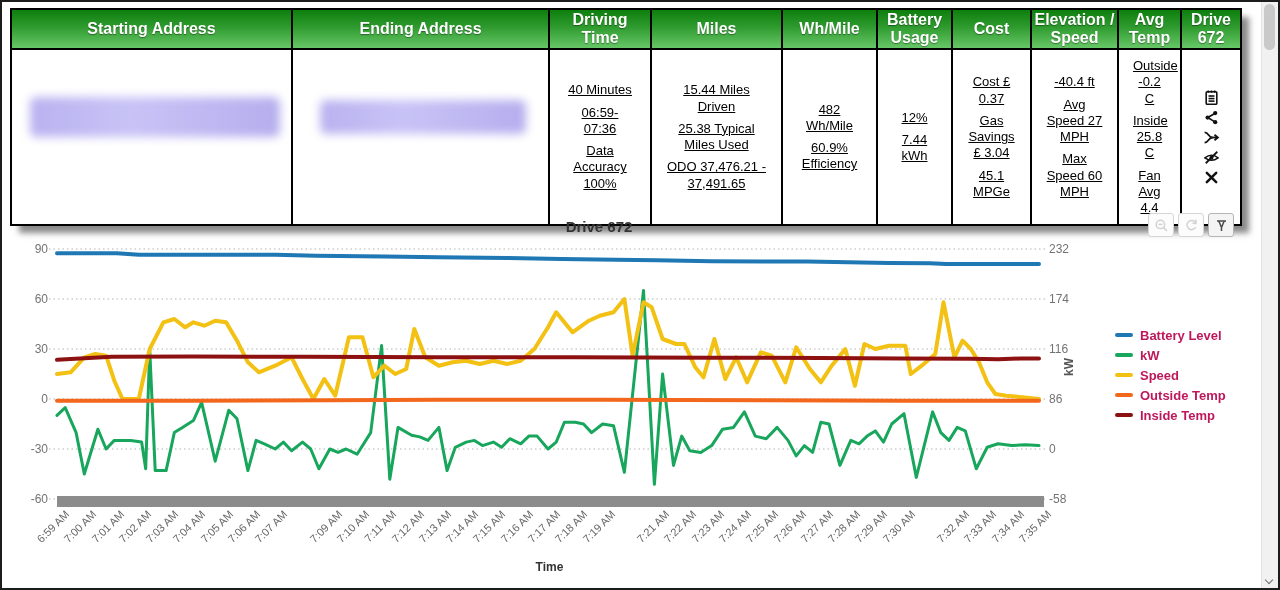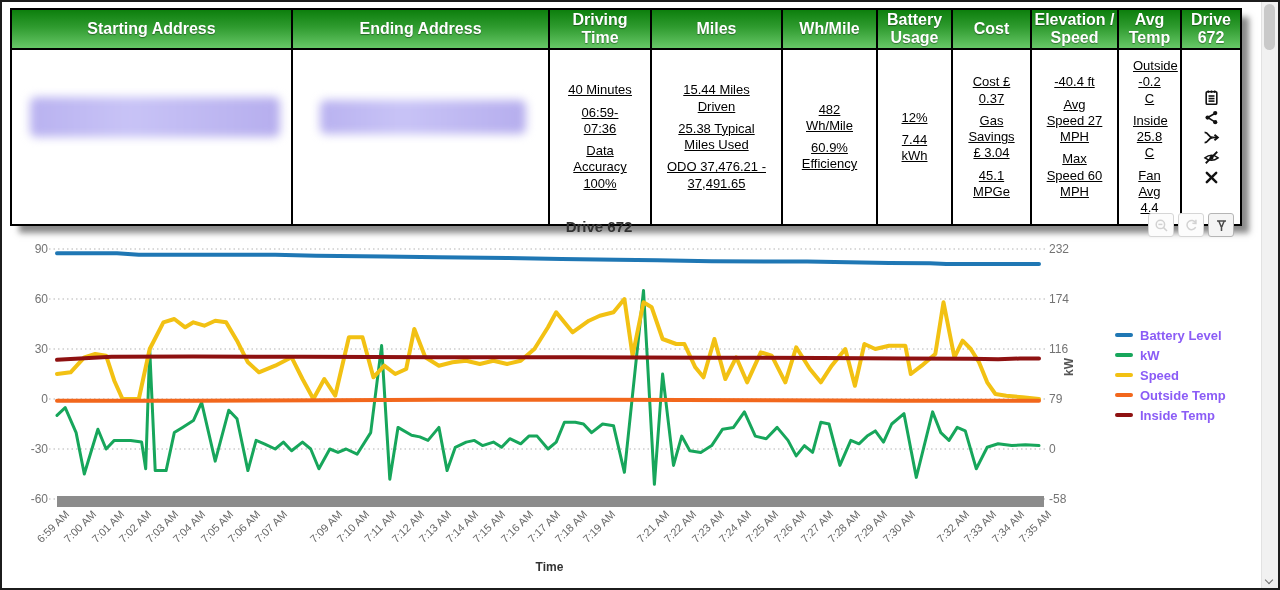--- a/index.html
+++ b/index.html
@@ -32,21 +32,21 @@
   .ytick.left{width:30px;text-align:right;}
   .xtick{position:absolute;font-size:11px;color:#666;white-space:nowrap;
         transform:translateX(-100%) rotate(-45deg);transform-origin:100% 0;}
   .axis-time{position:absolute;left:55px;top:558px;width:985px;text-align:center;
         font-size:12px;font-weight:bold;color:#333;}
   .axis-kw{position:absolute;left:1058px;top:358px;font-size:12px;font-weight:bold;color:#555;
         transform:rotate(-90deg);transform-origin:center;}
   #legend{position:absolute;left:1113px;top:323px;}
   .lg-row{display:flex;align-items:center;height:20px;cursor:pointer;}
   .lg-chip{width:18px;height:4px;border-radius:2px;margin-right:7px;flex:none;}
-  .lg-txt{font-size:13px;font-weight:bold;color:#8b5cf6;white-space:nowrap;}
+  .lg-txt{font-size:13px;font-weight:bold;color:#be185d;white-space:nowrap;}
   
   .scrollbar{position:absolute;right:0;top:0;bottom:0;width:16px;background:#f1f1f1;
         border-left:1px solid #e2e2e2;}
   .sb-thumb{position:absolute;left:2px;top:2px;width:11px;height:46px;background:#c9c9c9;border-radius:6px;}
   .sb-down{position:absolute;left:4px;bottom:4px;width:7px;height:7px;cursor:pointer;}
   .sb-down::after{content:"";position:absolute;left:0;top:0;width:5px;height:5px;
         border-right:1.6px solid #707070;border-bottom:1.6px solid #707070;transform:rotate(45deg);}
 </style>
 </head>
 <body>
@@ -208,21 +208,21 @@
       <div class="ytick left" style="left: 16px; top: 290px;">60</div>
       <div class="ytick left" style="left: 16px; top: 340px;">30</div>
       <div class="ytick left" style="left: 16px; top: 390px;">0</div>
       <div class="ytick left" style="left: 16px; top: 440px;">-30</div>
       <div class="ytick left" style="left: 16px; top: 490px;">-60</div>
     </div>
   <div id="y-right">
       <div class="ytick" style="left: 1047px; top: 240px;">232</div>
       <div class="ytick" style="left: 1047px; top: 290px; text-align: center;">174</div>
       <div class="ytick" style="left: 1047px; top: 340px;">116</div>
-      <div class="ytick" style="left: 1047px; top: 390px;">79</div>
+      <div class="ytick" style="left: 1047px; top: 390px;">86</div>
       <div class="ytick" style="left: 1047px; top: 440px;">0</div>
       <div class="ytick" style="left: 1047px; top: 490px;">-58</div>
     </div>
   <div id="x-ticks">
       <div class="xtick" style="left: 61px; top: 506px;">6:59 AM</div>
       <div class="xtick" style="left: 88.2778px; top: 506px;">7:00 AM</div>
       <div class="xtick" style="left: 115.556px; top: 506px;">7:01 AM</div>
       <div class="xtick" style="left: 142.833px; top: 506px;">7:02 AM</div>
       <div class="xtick" style="left: 170.111px; top: 506px;">7:03 AM</div>
       <div class="xtick" style="left: 197.389px; top: 506px;">7:04 AM</div>

